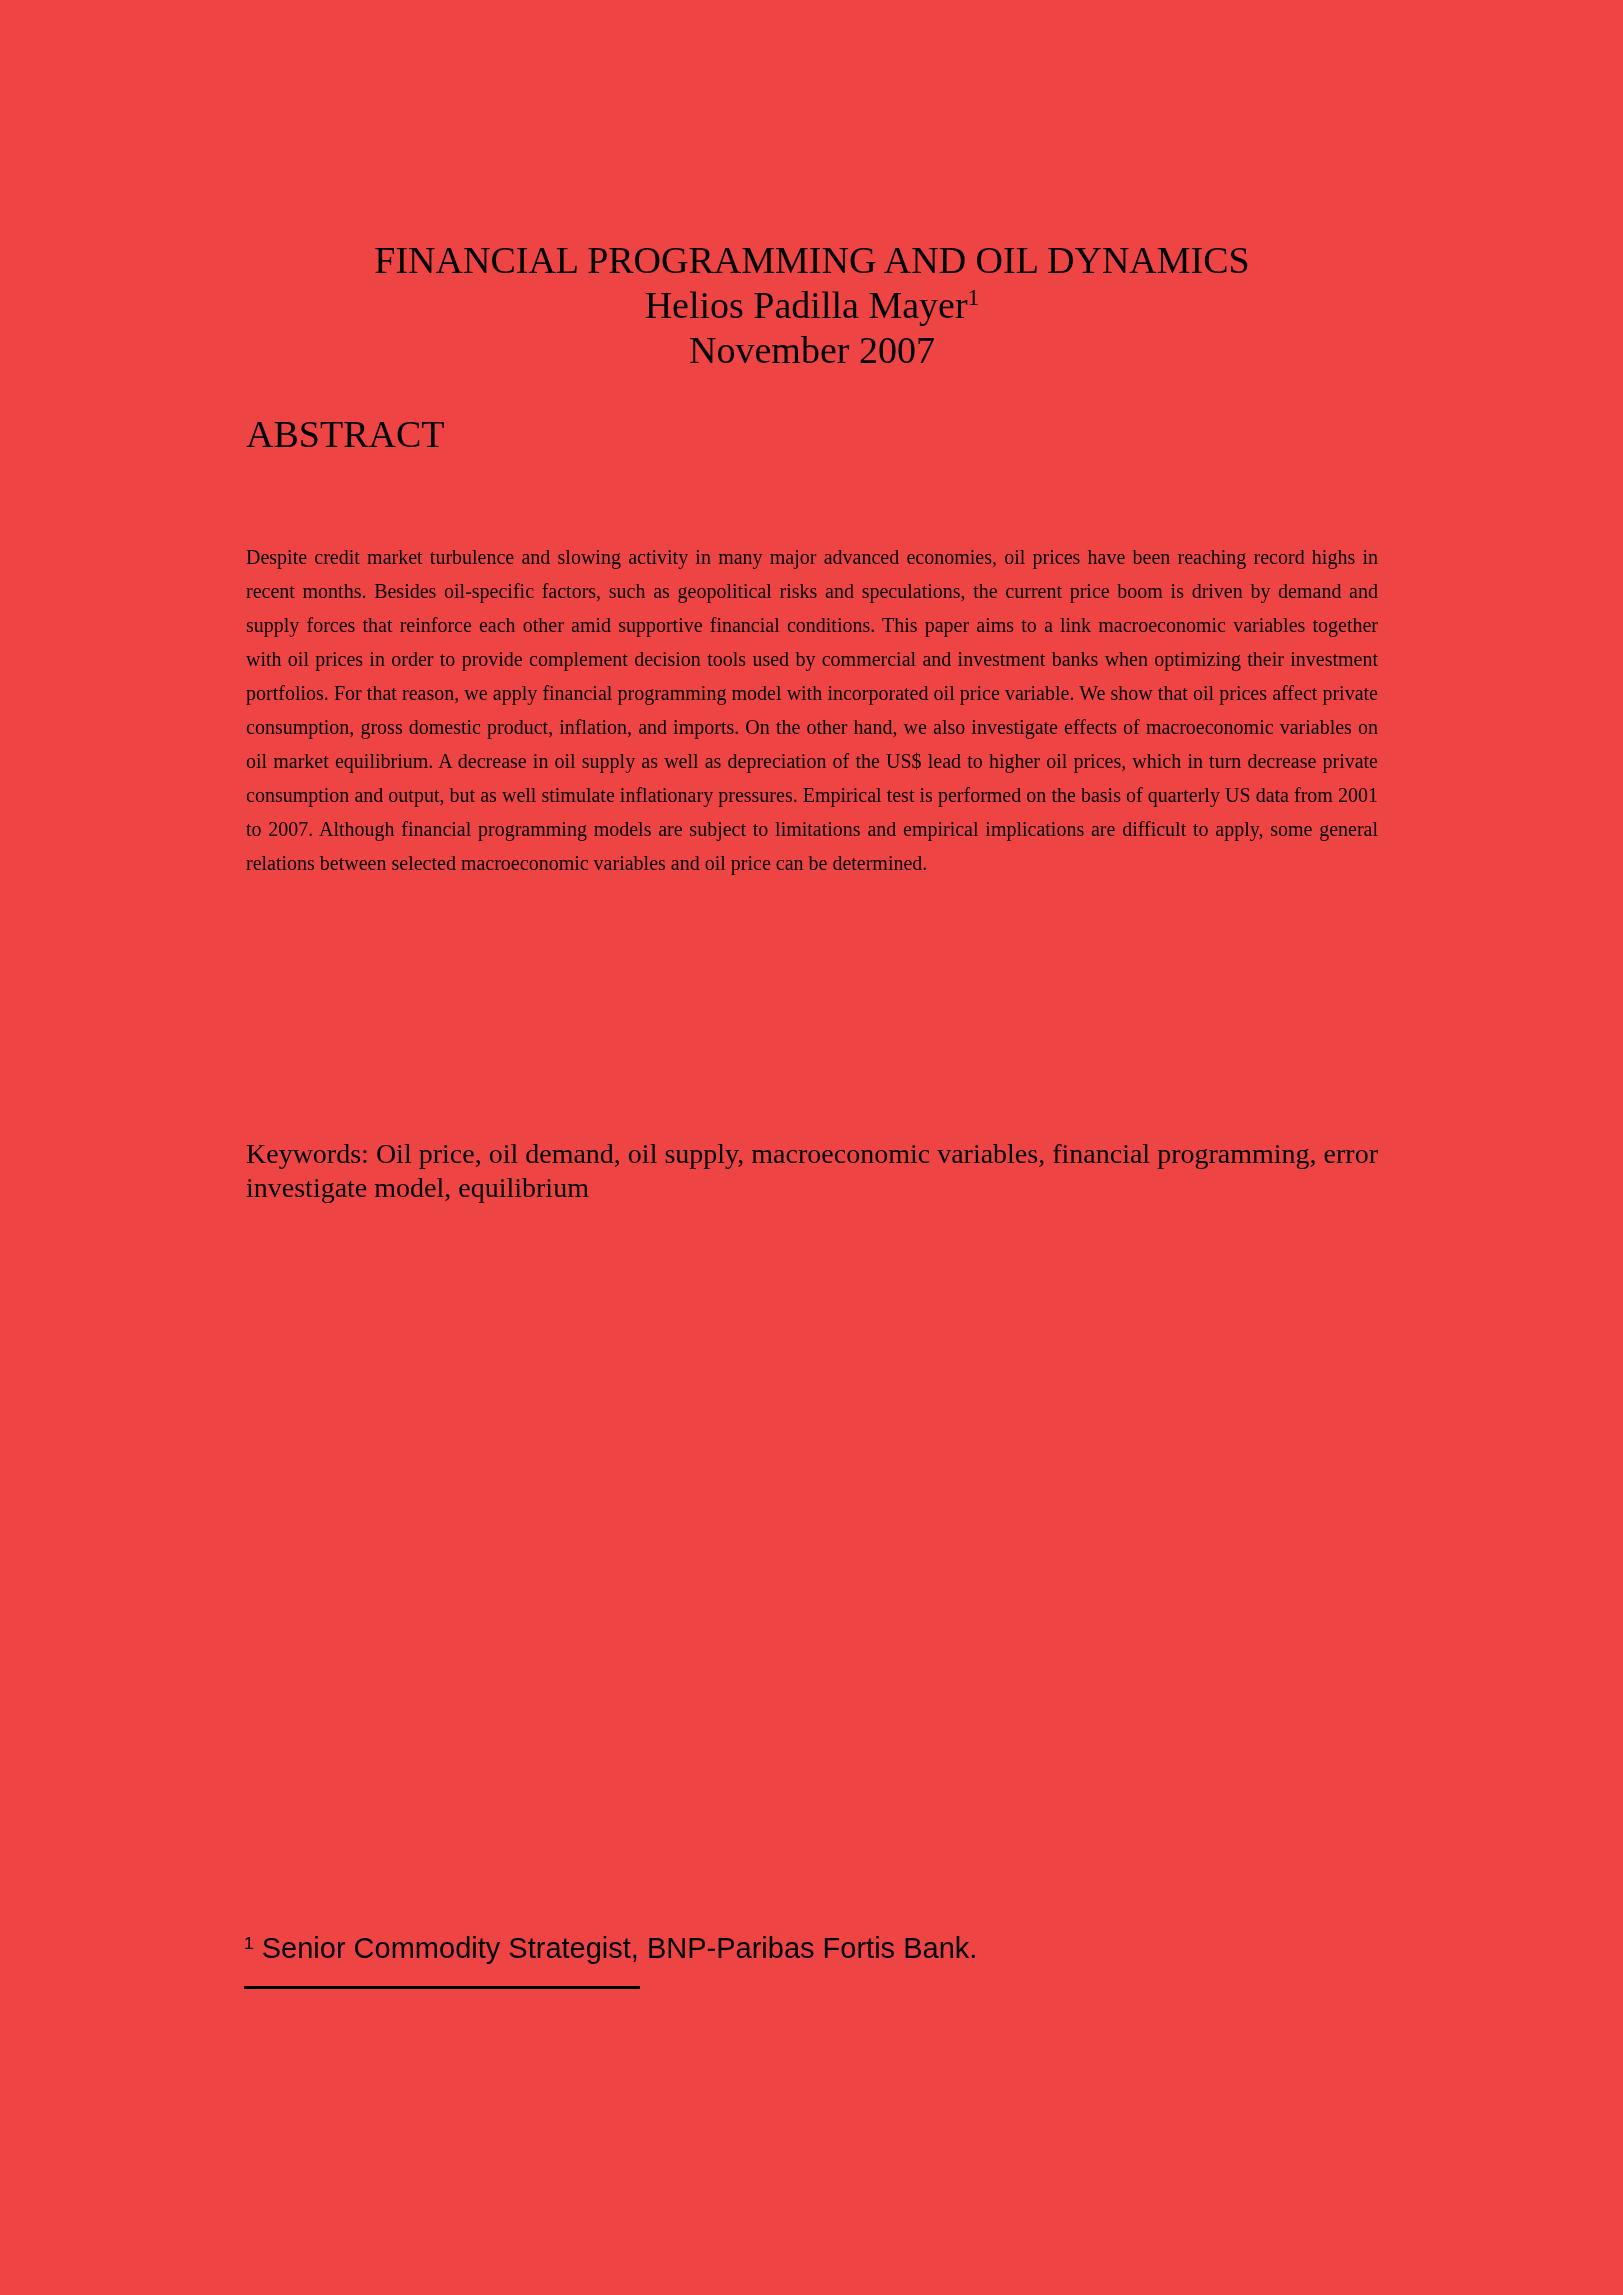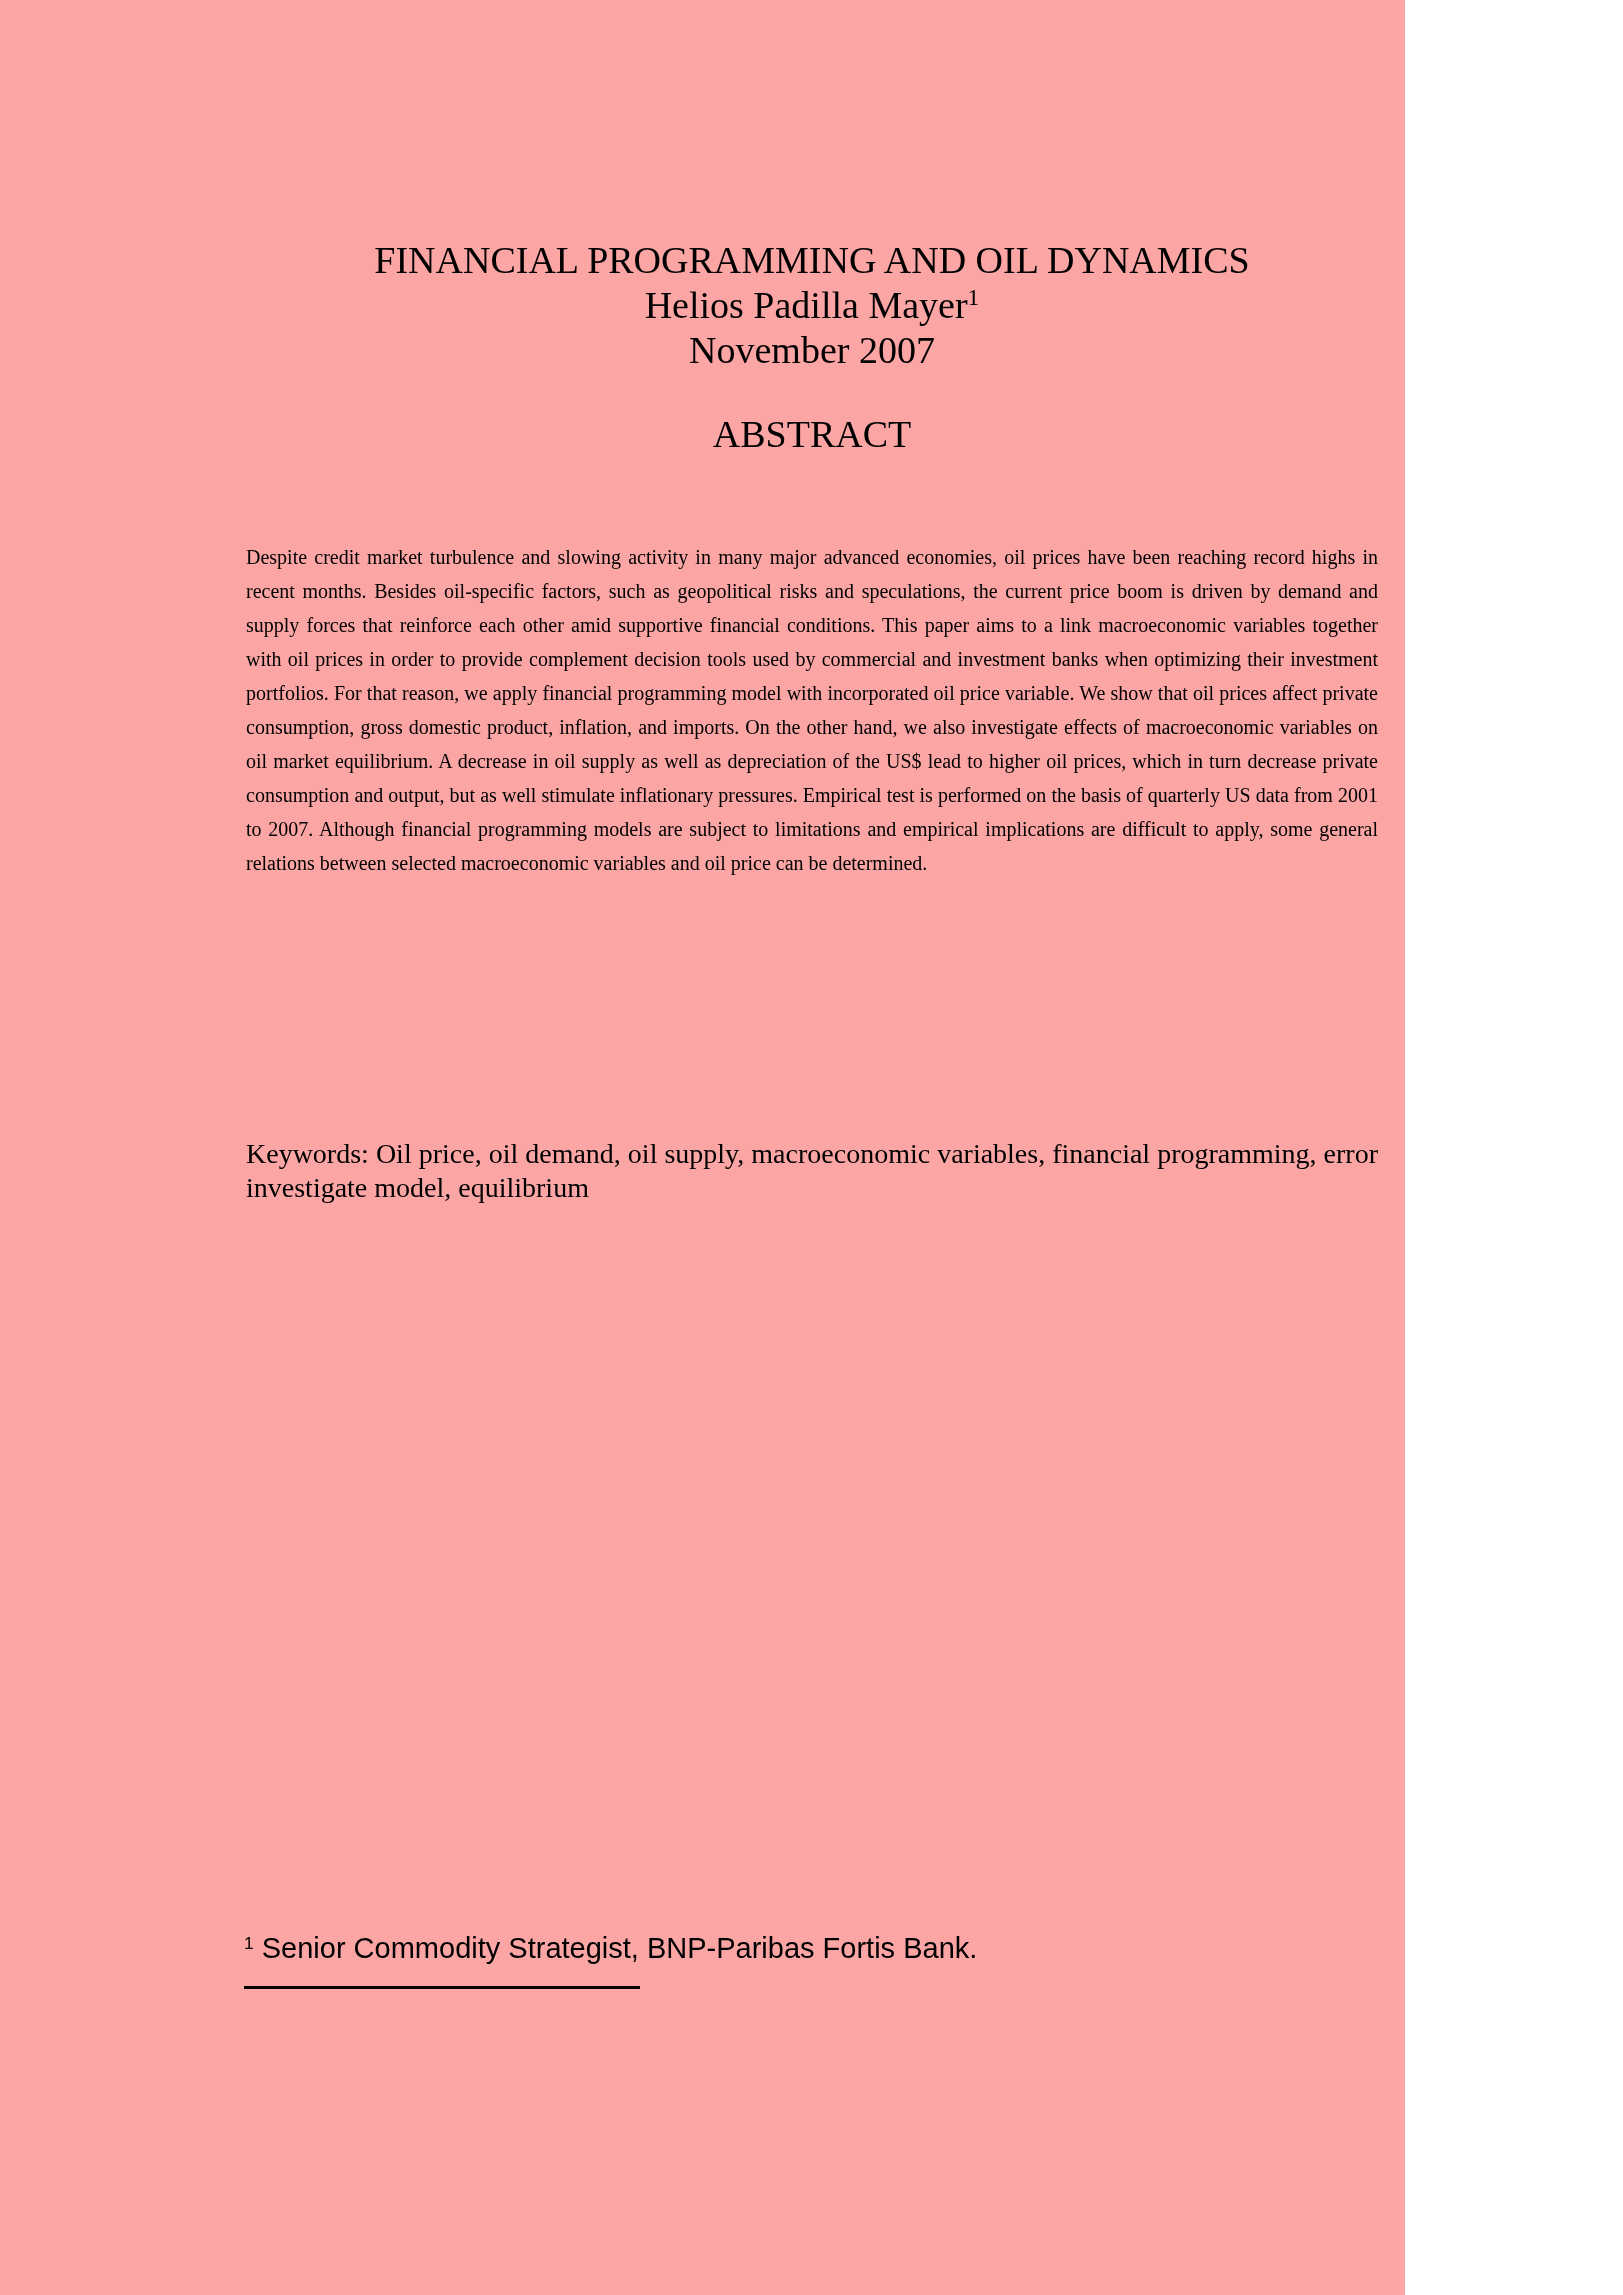--- a/index.html
+++ b/index.html
@@ -2,23 +2,23 @@
 <html style="font-size:12.7px"><head>
 <meta charset="utf-8">
 <style>
   html, body {
     margin: 0;
     padding: 0;
     background: #ffffff;
   }
   .page {
     position: relative;
-    width: 1405px;
+    width: 1623px;
     height: 2295px;
-    background: #fca5a5;
+    background: #ef4444;
     color: #000000;
     font-family: "Liberation Serif", "DejaVu Serif", serif;
     overflow: hidden;
   }
   .title-block {
     position: absolute;
     top: 238px;
     left: 246px;
     width: 1132px;
     text-align: center;
@@ -34,21 +34,20 @@
     line-height: 0;
     vertical-align: baseline;
     position: relative;
     top: -0.55em;
   }
   .abstract-heading {
     position: absolute;
     top: 412px;
     left: 246px;
     width: 1132px;
-    text-align: center;
     font-size: 38px;
     line-height: 45px;
   }
   .abstract-body {
     position: absolute;
     top: 540px;
     left: 246px;
     width: 1132px;
     font-size: 20px;
     line-height: 34px;

